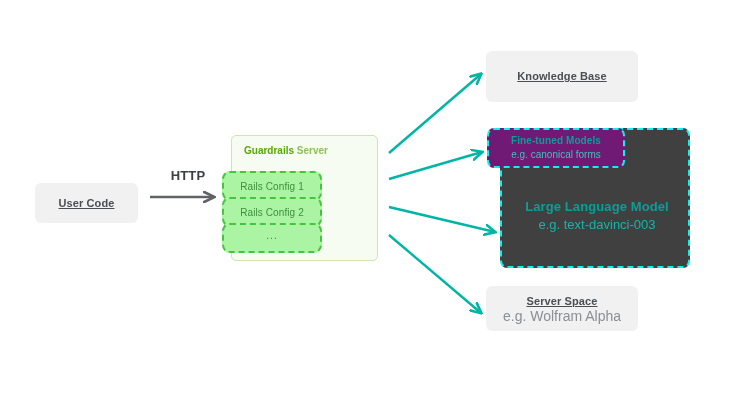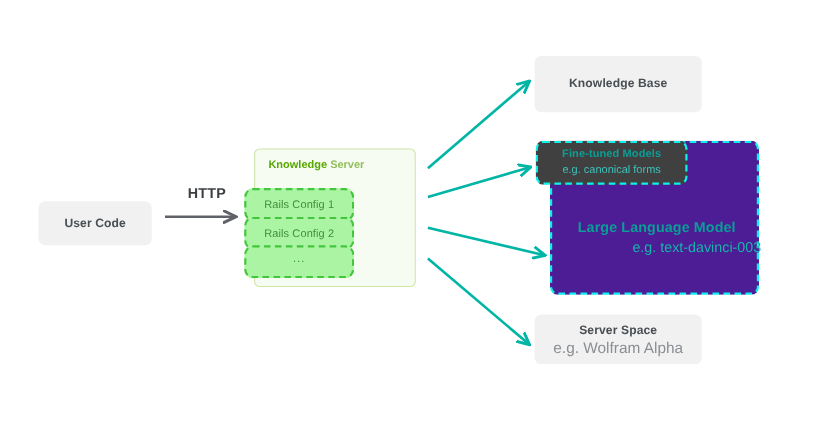--- a/index.html
+++ b/index.html
@@ -37,20 +37,21 @@
     align-items: center;
     justify-content: center;
     text-align: center;
   }
   .grey-title {
     font-size: 11px;
     font-weight: bold;
     color: #4a4f54;
     letter-spacing: 0.1px;
     line-height: 15px;
+    text-decoration: underline;
   }
   .grey-sub {
     font-size: 14px;
     font-weight: normal;
     color: #8a8f94;
     line-height: 15px;
   }
 
   #user-code {
     left: 35px;
@@ -134,21 +135,21 @@
     position: relative;
     top: -3px;
   }
 
   
   #llm-group {
     left: 500px;
     top: 128px;
     width: 190px;
     height: 140px;
-    background: #4c1d95;
+    background: #404040;
     border: 2px dashed #0ff0ea;
     border-radius: 7px;
   }
   #llm-text {
     position: absolute;
     left: 0;
     top: 68px;
     width: 190px;
     text-align: center;
   }
@@ -157,29 +158,28 @@
     font-weight: bold;
     color: #0a9e96;
     line-height: 18px;
     letter-spacing: 0.1px;
   }
   #llm-sub {
     font-size: 13px;
     font-weight: normal;
     color: #17b3ab;
     line-height: 18px;
-    text-align: right;
   }
 
   #fine-tuned-models {
     left: 487px;
     top: 128px;
     width: 138px;
     height: 40px;
-    background: #404040;
+    background: #701a75;
     border: 2px dashed #0ff0ea;
     border-radius: 7px;
     display: flex;
     flex-direction: column;
     align-items: center;
     justify-content: center;
     text-align: center;
   }
   #ft-title {
     font-size: 10px;
@@ -222,21 +222,21 @@
 <div class="node grey-box" id="user-code">
   <div class="grey-title">User Code</div>
 </div>
 
 <div class="node" id="http-label">
   <span>HTTP</span>
 </div>
 
 <div class="node" id="guardrails-server">
   <div id="guardrails-title">
-    <span class="strong">Knowledge</span><span class="light"> Server</span>
+    <span class="strong">Guardrails</span><span class="light"> Server</span>
   </div>
 </div>
 
 <div class="node rails-chip" id="rails-chip-1">
   <span class="chip-label">Rails Config 1</span>
 </div>
 <div class="node rails-chip" id="rails-chip-2">
   <span class="chip-label">Rails Config 2</span>
 </div>
 <div class="node rails-chip" id="rails-chip-3">

